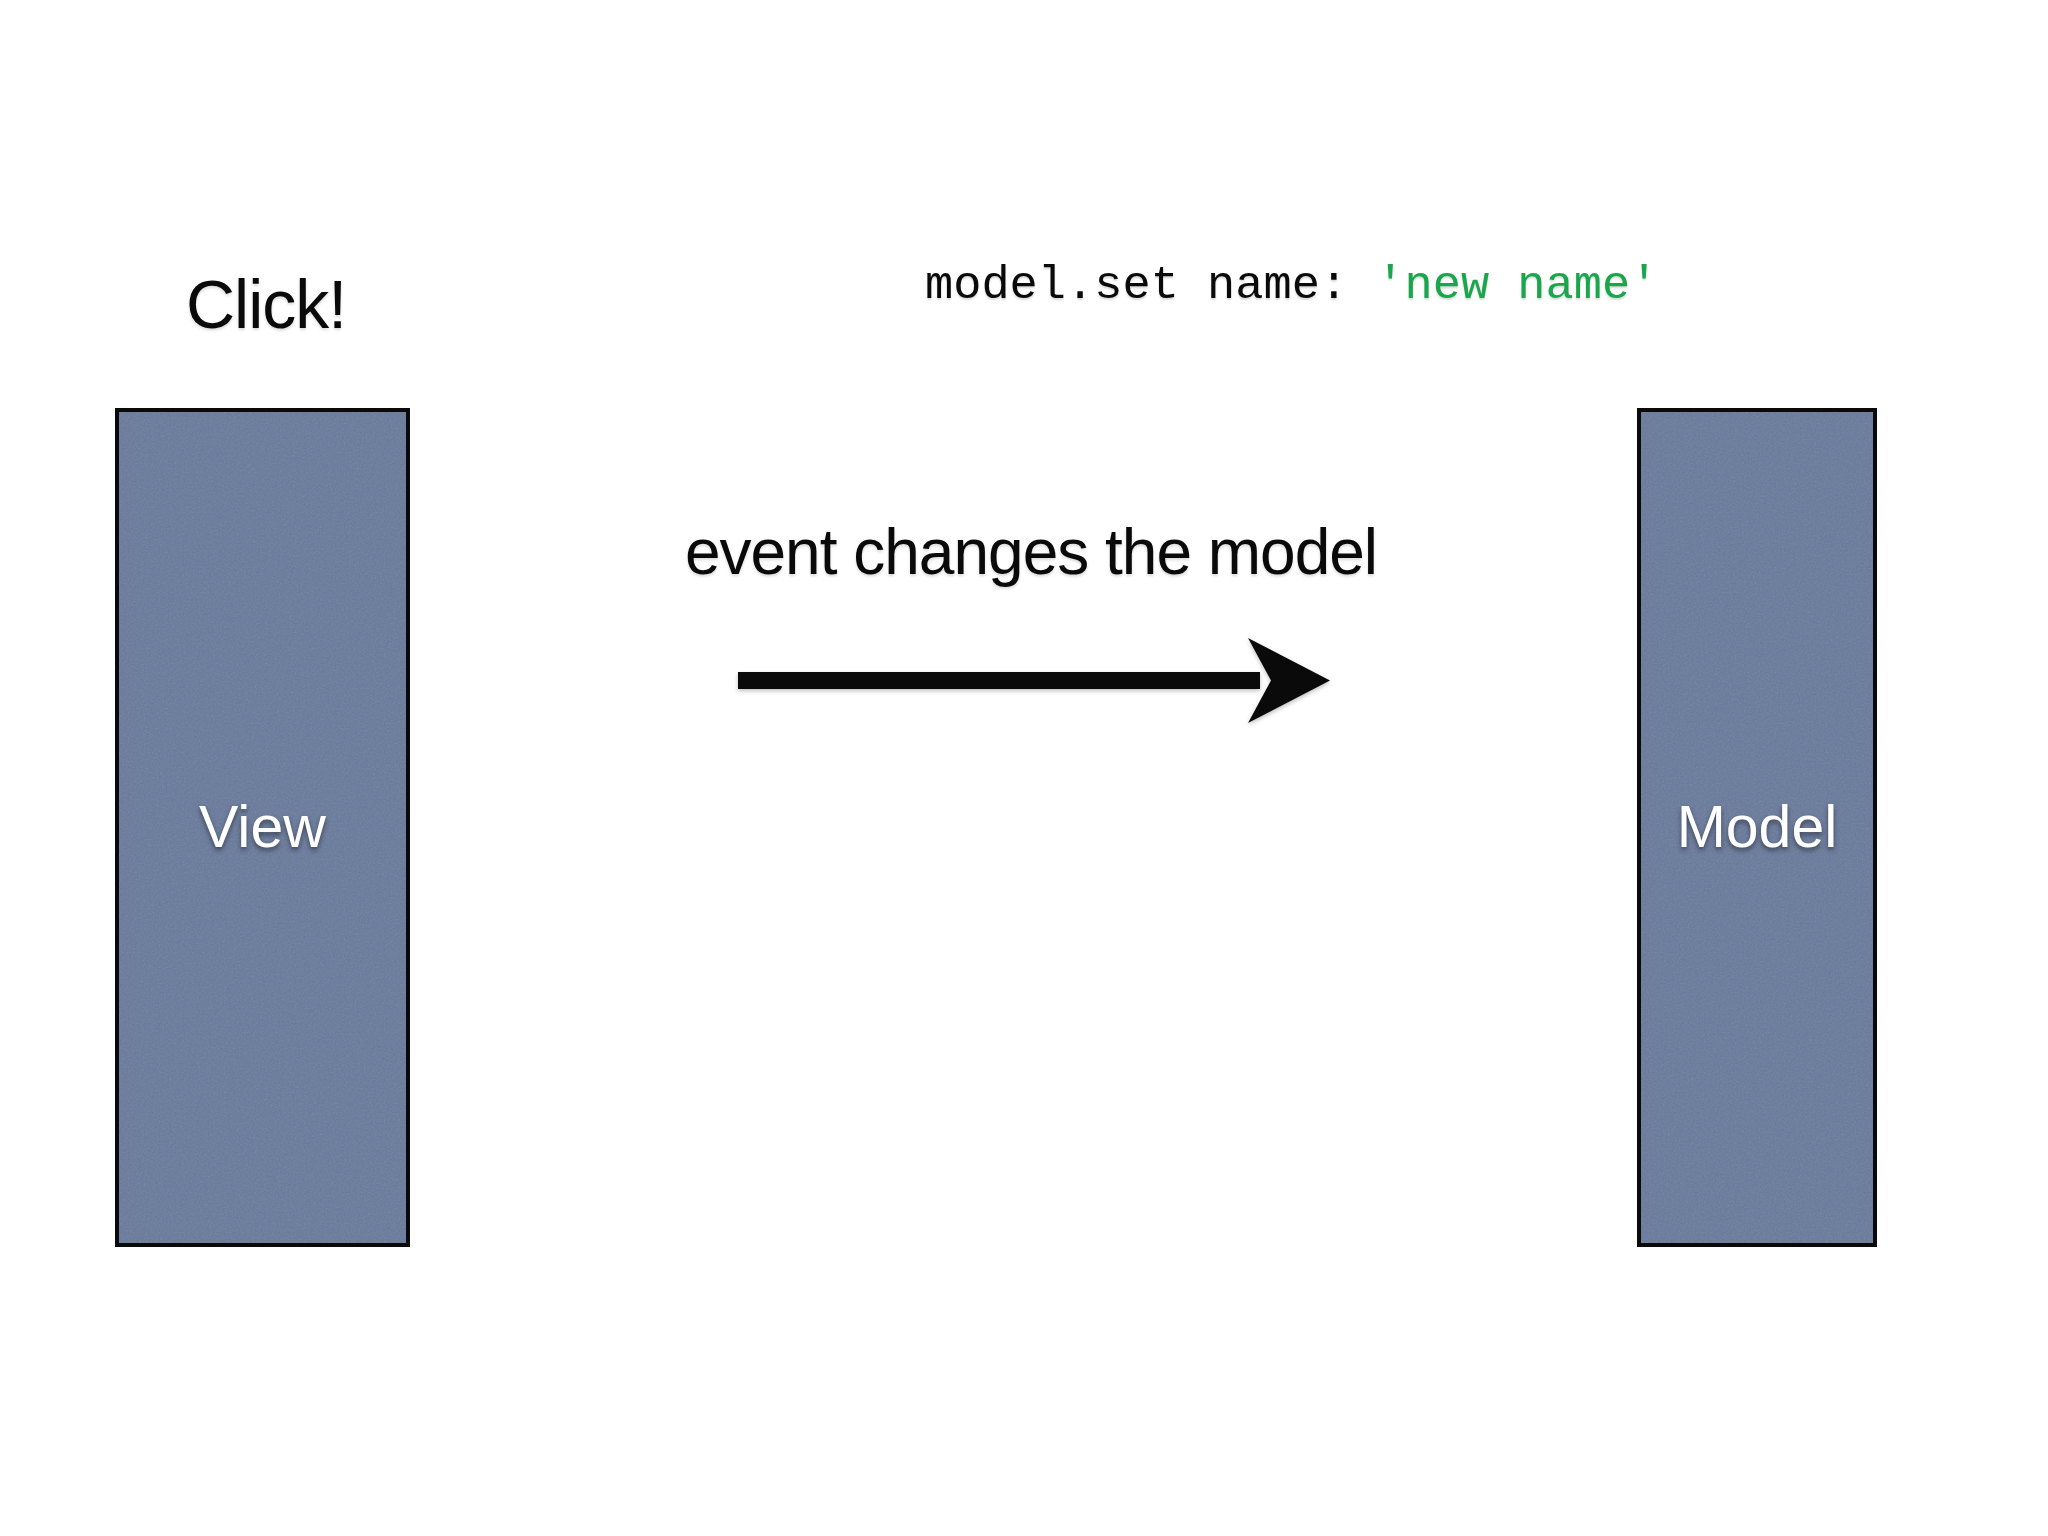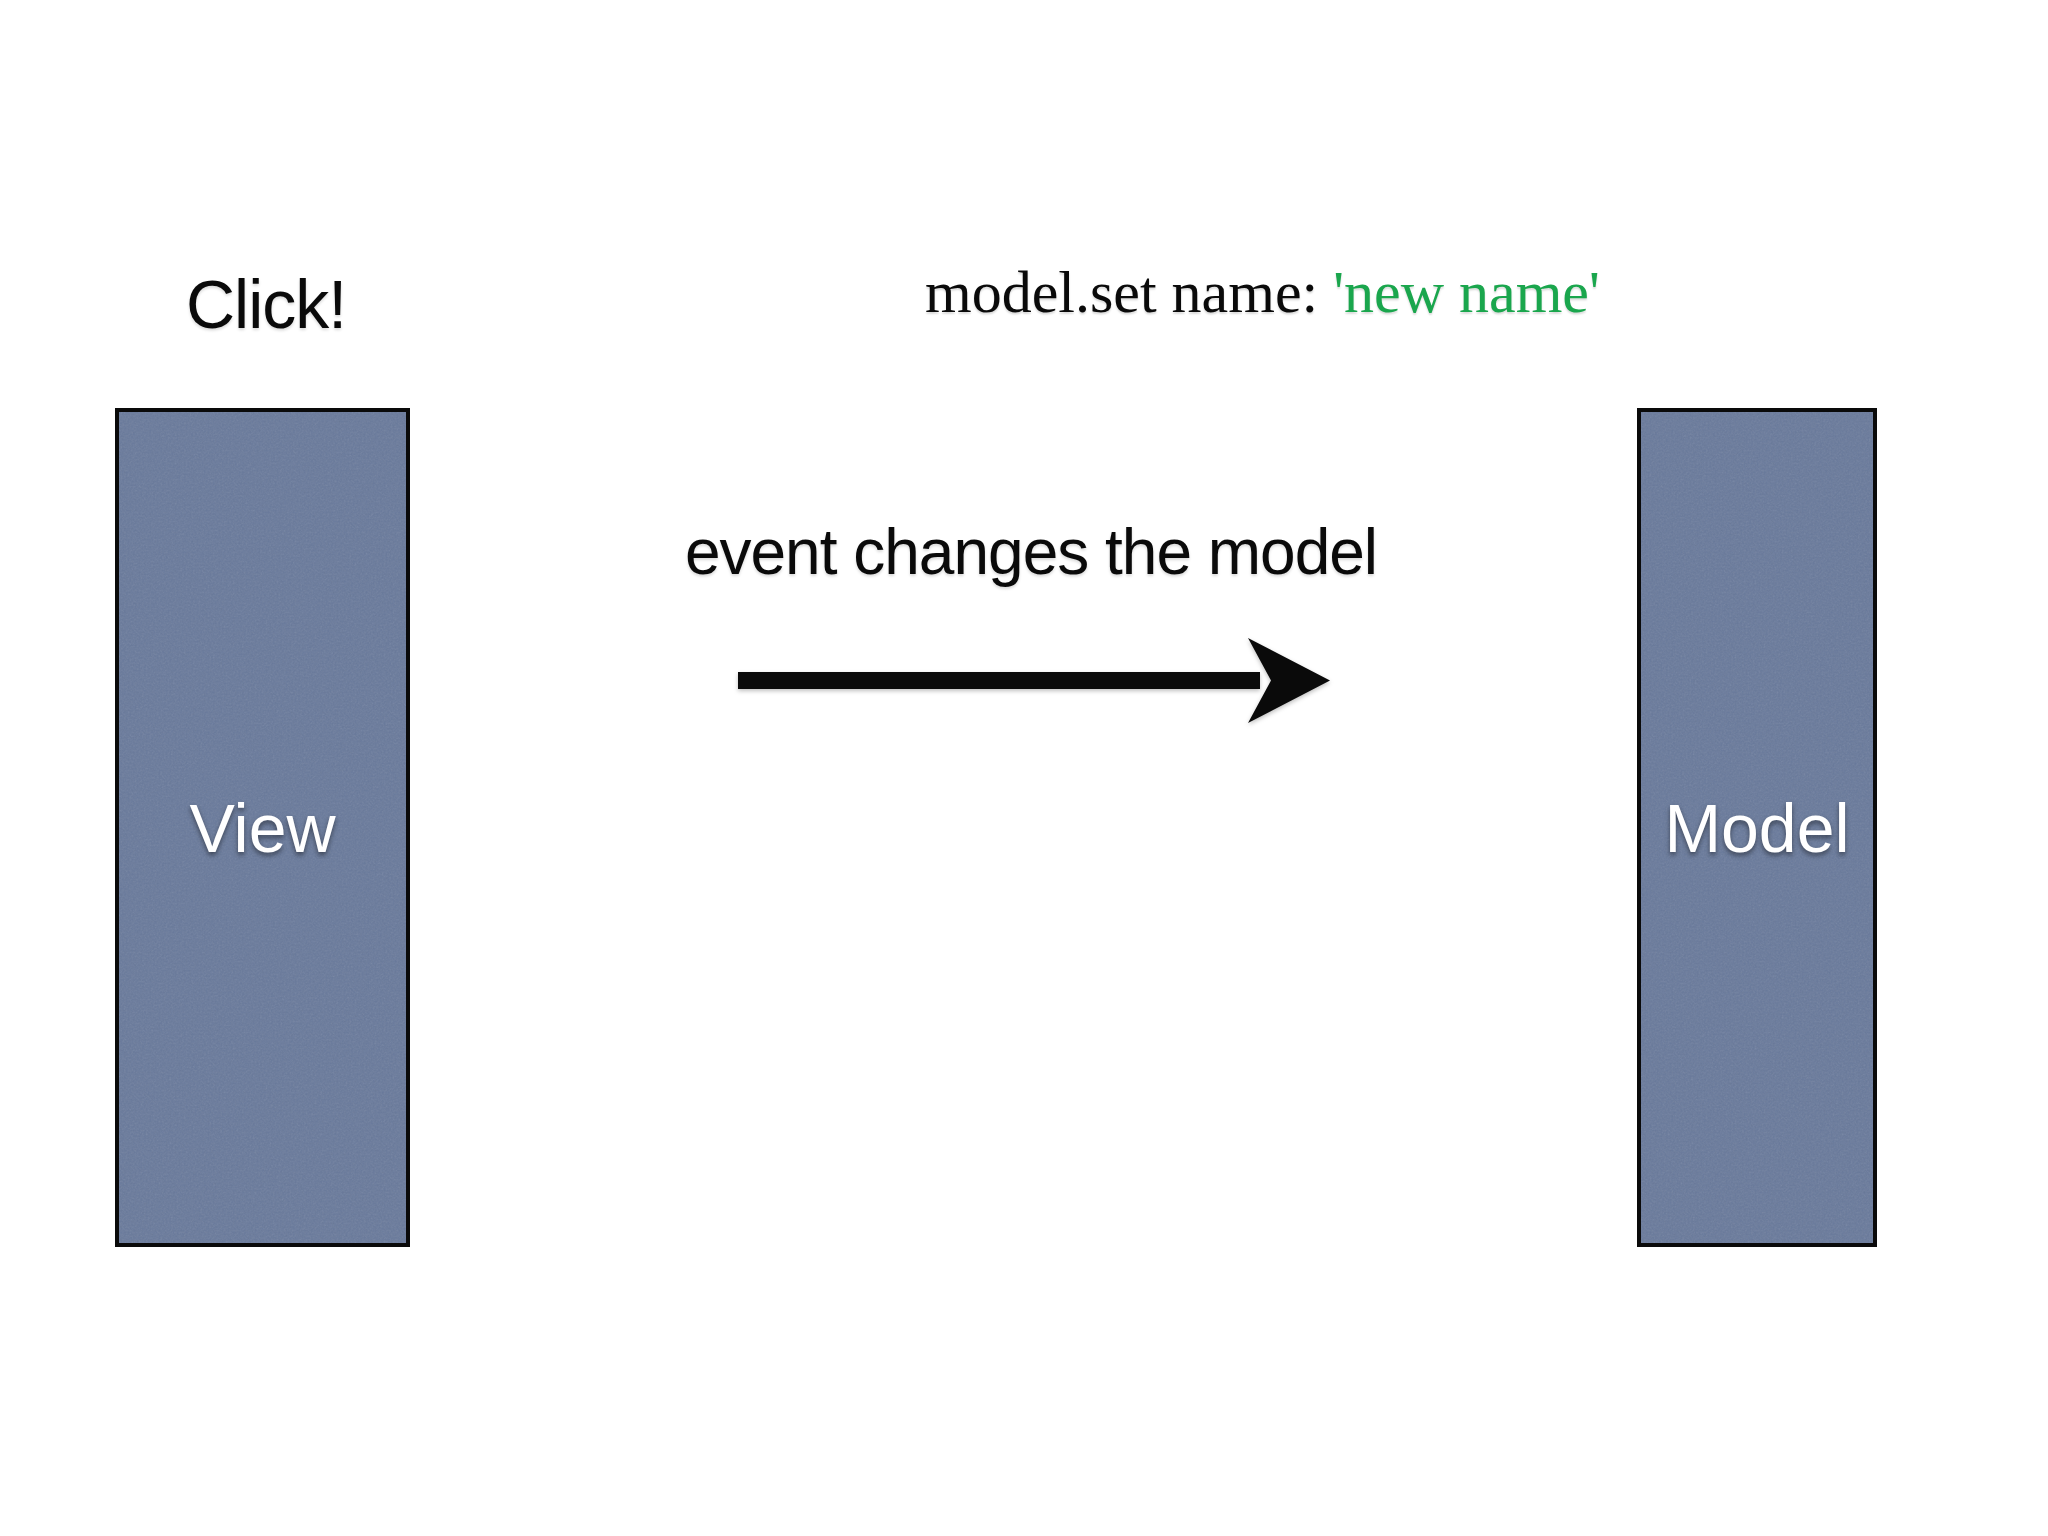--- a/index.html
+++ b/index.html
@@ -25,22 +25,22 @@
     color: #0a0a0a;
     letter-spacing: -1px;
     text-shadow: 0 2px 3px rgba(0,0,0,0.15);
     white-space: pre;
   }
 
   .code-line {
     position: absolute;
     left: 925px;
     top: 262px;
-    font-family: Liberation Serif, serif;
-    font-size: 60px;
+    font-family: Liberation Mono, monospace;
+    font-size: 47px;
     line-height: 1;
     white-space: pre;
     text-shadow: 0 2px 2px rgba(0,0,0,0.15);
   }
   .code-call { color: #0a0a0a; }
   .code-string { color: #1aa64d; }
 
   .event-label {
     position: absolute;
     left: 431px;
@@ -81,21 +81,21 @@
     inset: 0;
     width: 100%;
     height: 100%;
     pointer-events: none;
   }
 
   .box-label {
     position: relative;
     z-index: 2;
     color: #ffffff;
-    font-size: 68px;
+    font-size: 59px;
     line-height: 1;
     letter-spacing: 0px;
     text-shadow: 0 3px 5px rgba(0,0,0,0.45);
     white-space: pre;
   }
 
   .defs-holder {
     position: absolute;
     width: 0;
     height: 0;

